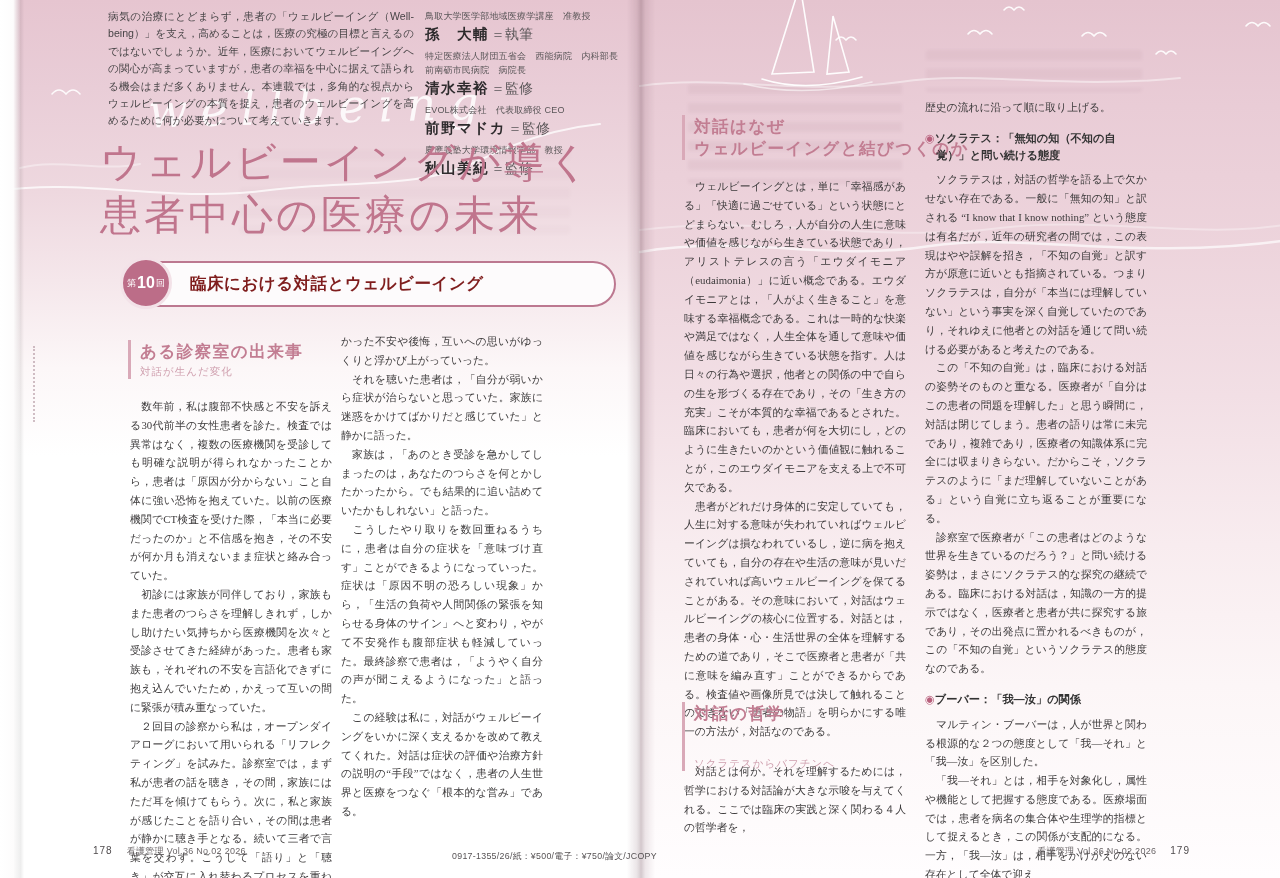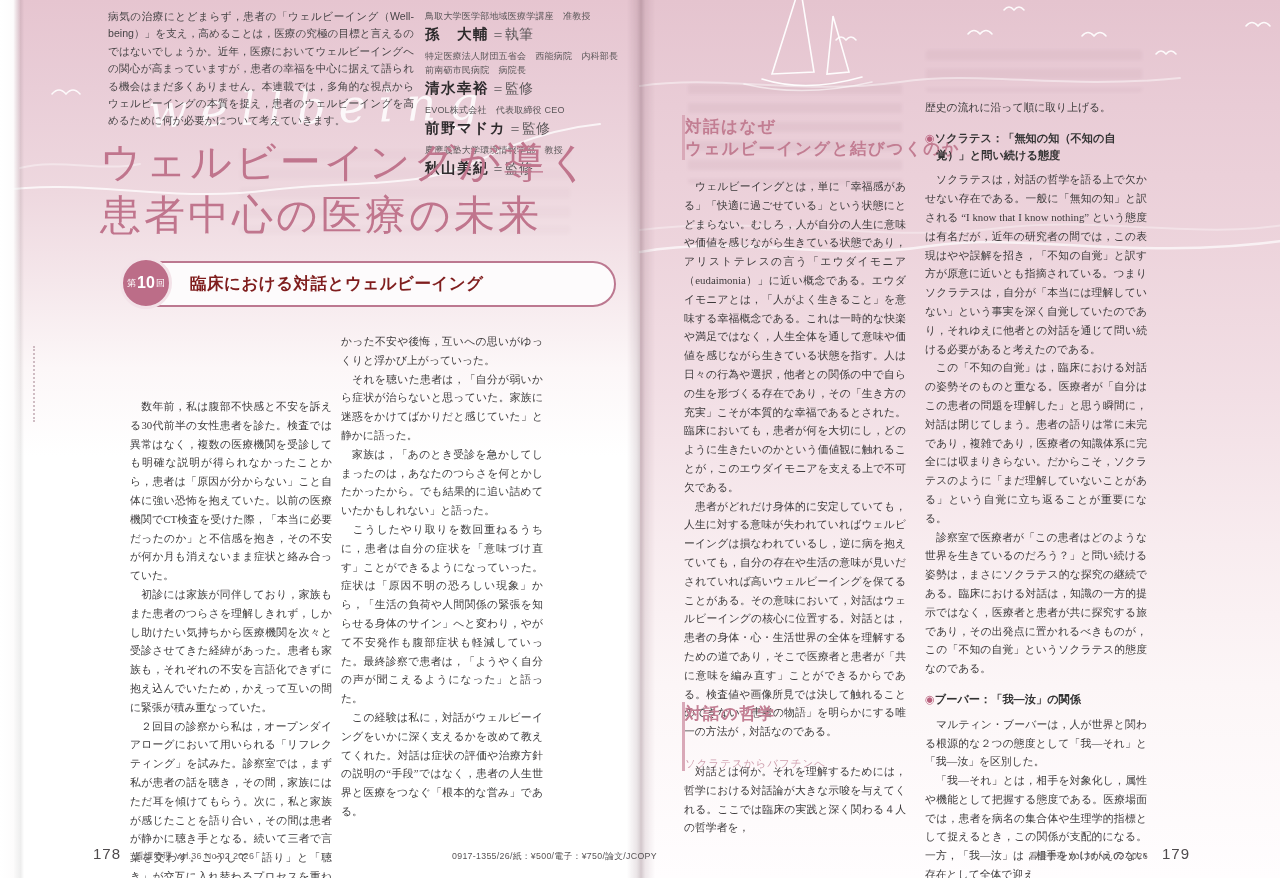--- a/index.html
+++ b/index.html
@@ -37,34 +37,34 @@
     letter-spacing:3px;line-height:1.3;font-weight:400;}
   .epibar{position:absolute;left:122px;top:261px;width:494px;height:46px;border:2px solid #bc7890;
     border-radius:26px;background:#fdfbfc;box-sizing:border-box;}
   .epibadge{position:absolute;left:-4px;top:-6px;width:52px;height:52px;border-radius:50%;
     background:#bc6d88;border:3px solid #f3e2e8;box-sizing:border-box;color:#fff;
     display:flex;align-items:center;justify-content:center;gap:1px;}
   .bsm{font-size:9px;} .bnum{font-size:16px;font-weight:bold;letter-spacing:0;}
   .epititle{position:absolute;left:66px;top:50%;transform:translateY(-50%);font-size:16.5px;
     font-weight:bold;color:#7f1d1d;letter-spacing:.5px;}
 
-  .sechead{position:absolute;border-left:3px solid #d9a9b8;}
+  .sechead{position:absolute;border-left:3px solid #d9a9b8;padding-left:9px;}
   .sechead .h{font-size:16.5px;font-weight:600;color:#c27d92;letter-spacing:1.5px;line-height:1.35;}
   .sechead .sub{font-size:10.5px;color:#cf9fae;margin-top:3px;letter-spacing:1px;}
   .sechead.inline{display:flex;align-items:flex-start;gap:30px;flex-direction:column;}
 
   .col{position:absolute;}
   .bt{font-size:10.8px;line-height:18.8px;text-align:justify;color:#3c3a3b;margin:0;font-family:Liberation Serif, serif;}
   .minihead{font-weight:bold;font-size:11.2px;color:#333;line-height:1.5;margin:13px 0 7px;
     padding-left:1em;text-indent:-1em;}
   .minihead .mk{color:#b8607c;}
 
   .footL{position:absolute;left:93px;top:845px;display:flex;align-items:baseline;gap:14px;}
   .footR{position:absolute;right:90px;top:845px;display:flex;align-items:baseline;gap:14px;}
-  .pagenum{font-size:15px;color:#4e4a4c;letter-spacing:1px;}
+  .pagenum{font-size:10px;color:#4e4a4c;letter-spacing:1px;}
   .fjournal{font-size:9px;color:#6b6668;letter-spacing:.3px;}
   .footC{position:absolute;left:452px;top:851px;font-size:8.8px;color:#565254;letter-spacing:.3px;}
 </style>
 </head>
 <body>
 
 <div class="spread">
 
   <div class="page page-left"></div>
   <div class="page page-right"></div>
@@ -127,20 +127,24 @@
 
   <div class="epibar">
     <div class="epibadge">
       <span class="bsm">第</span>
         <span class="bnum">10</span>
         <span class="bsm">回</span>
     </div>
     <div class="epititle">臨床における対話とウェルビーイング</div>
   </div>
 
+  <div class="sechead" style="left:128px;top:340px;">
+    <div class="h">ある診察室の出来事</div>
+    <div class="sub">対話が生んだ変化</div>
+  </div>
 
   <div class="col" style="left:130px;top:397px;width:202px;">
     <p class="bt">　数年前，私は腹部不快感と不安を訴える30代前半の女性患者を診た。検査では異常はなく，複数の医療機関を受診しても明確な説明が得られなかったことから，患者は「原因が分からない」こと自体に強い恐怖を抱えていた。以前の医療機関でCT検査を受けた際，「本当に必要だったのか」と不信感を抱き，その不安が何か月も消えないまま症状と絡み合っていた。</p>
     <p class="bt">　初診には家族が同伴しており，家族もまた患者のつらさを理解しきれず，しかし助けたい気持ちから医療機関を次々と受診させてきた経緯があった。患者も家族も，それぞれの不安を言語化できずに抱え込んでいたため，かえって互いの間に緊張が積み重なっていた。</p>
     <p class="bt">　２回目の診察から私は，オープンダイアローグにおいて用いられる「リフレクティング」を試みた。診察室では，まず私が患者の話を聴き，その間，家族にはただ耳を傾けてもらう。次に，私と家族が感じたことを語り合い，その間は患者が静かに聴き手となる。続いて三者で言葉を交わす。こうして「語り」と「聴き」が交互に入れ替わるプロセスを重ねていくことで，これまで語られな</p>
   </div>
 
   <div class="col" style="left:341px;top:332px;width:202px;">
     <p class="bt">かった不安や後悔，互いへの思いがゆっくりと浮かび上がっていった。</p>
     <p class="bt">　それを聴いた患者は，「自分が弱いから症状が治らないと思っていた。家族に迷惑をかけてばかりだと感じていた」と静かに語った。</p>

